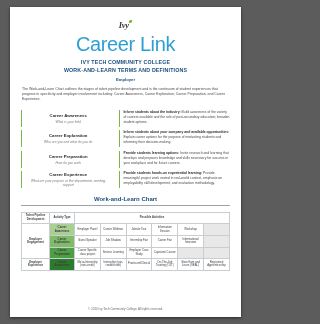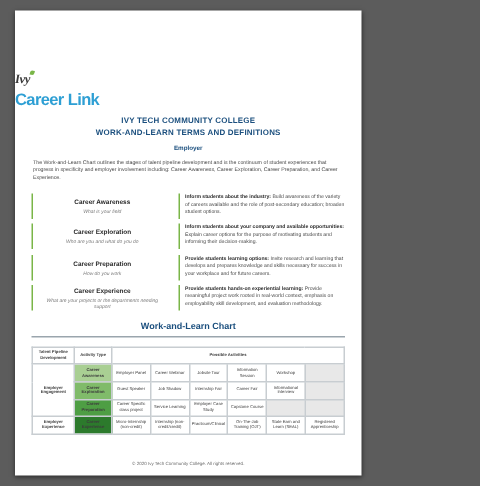--- a/index.html
+++ b/index.html
@@ -23,21 +23,21 @@
     width: 231px;
     height: 310px;
     background: #ffffff;
     box-shadow: 0 1px 3px rgba(0,0,0,0.55);
     overflow: hidden;
   }
 
   
   .logo-block {
     padding-top: 7px;
-    margin-top: 28px;
+    text-align: center;
   }
   .logo-row {
     display: inline-flex;
     align-items: flex-start;
     line-height: 1;
   }
   .logo-ivy {
     font-family: "Liberation Serif", serif;
     font-weight: bold;
     font-style: italic;
@@ -50,22 +50,22 @@
     width: 3px;
     height: 3px;
     background: #7ab648;
     border-radius: 60% 0 60% 0;
     transform: rotate(12deg);
     margin-left: 0.5px;
     margin-top: 0px;
   }
   .logo-career {
     font-family: "Liberation Sans", sans-serif;
-    font-size: 11px;
-    font-weight: bold;
+    font-size: 20px;
+    font-weight: normal;
     color: #2e9fd4;
     letter-spacing: -0.4px;
     line-height: 1;
     margin-top: 2px;
   }
 
   
   .doc-title {
     text-align: center;
     font-size: 5.3px;

